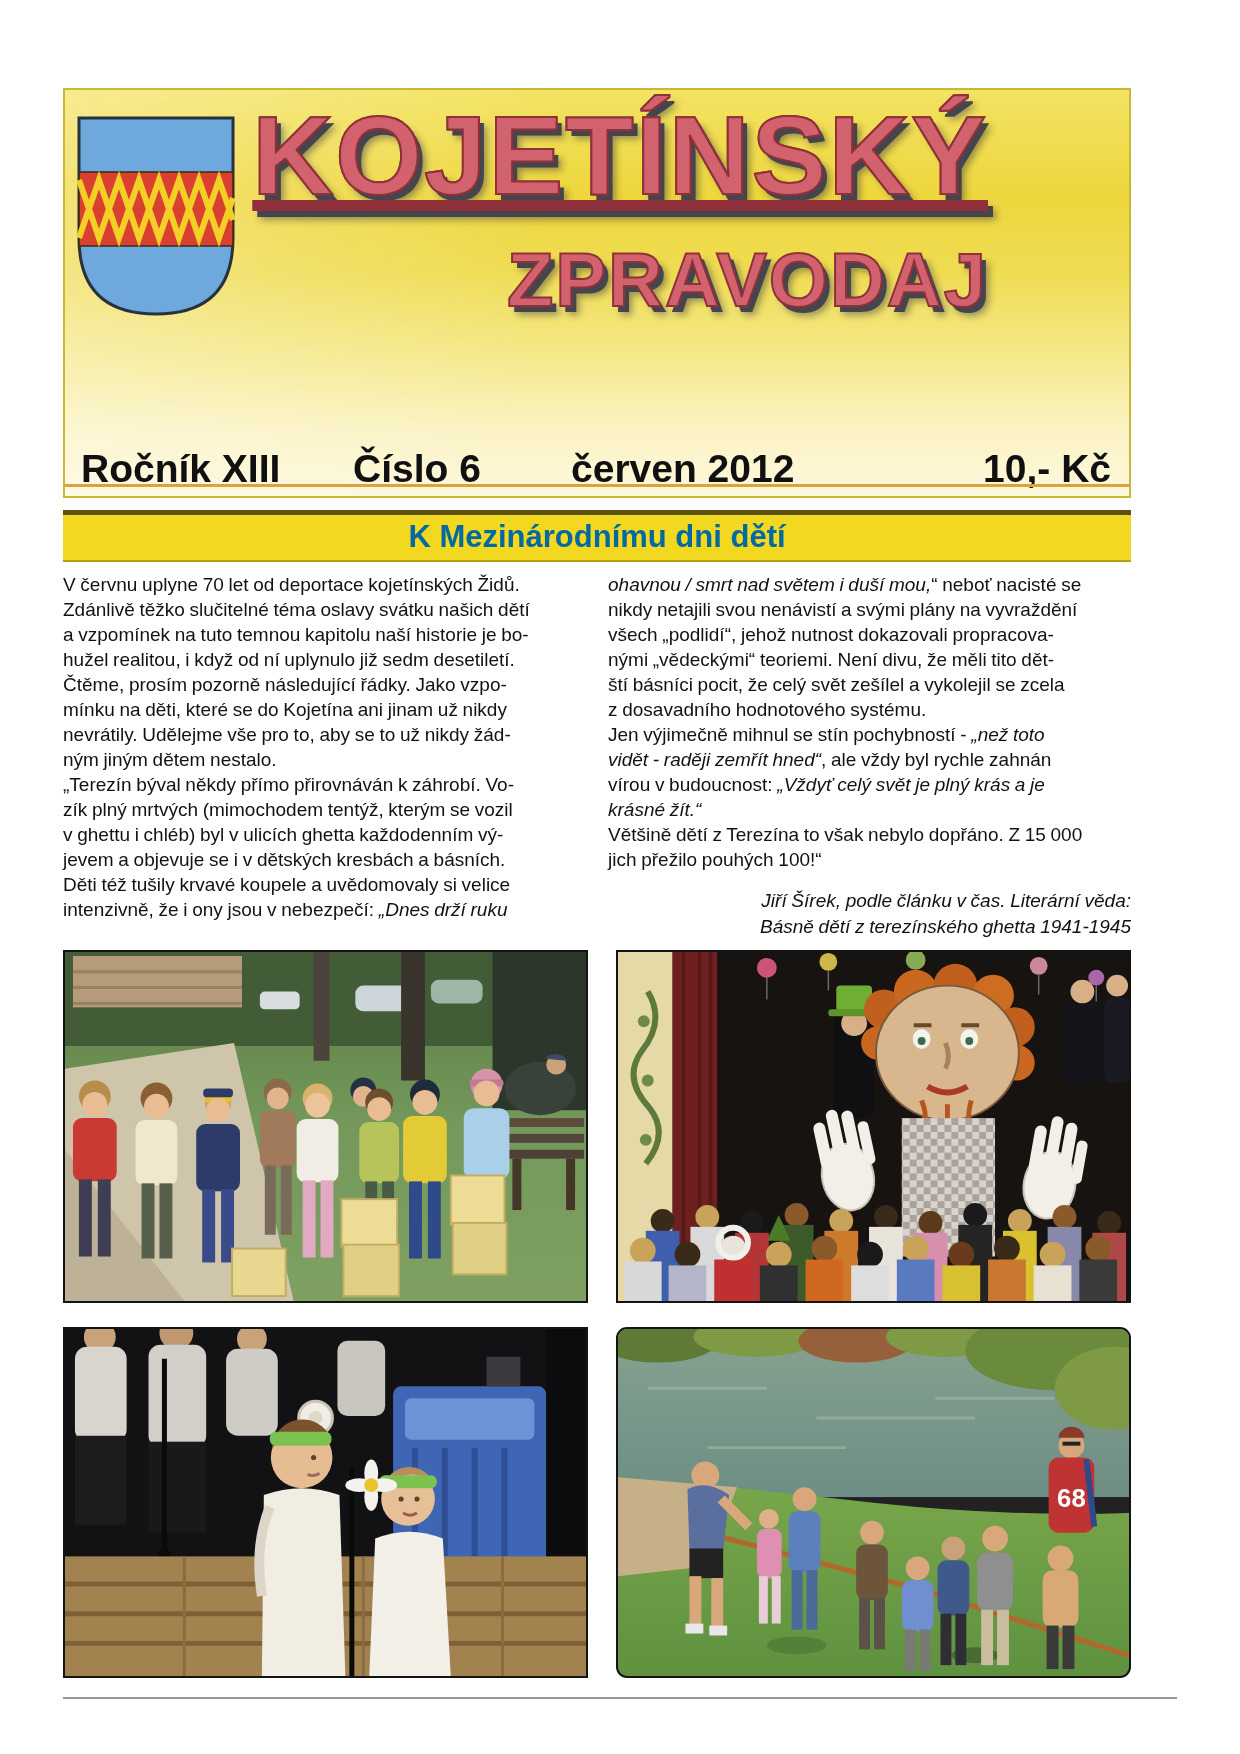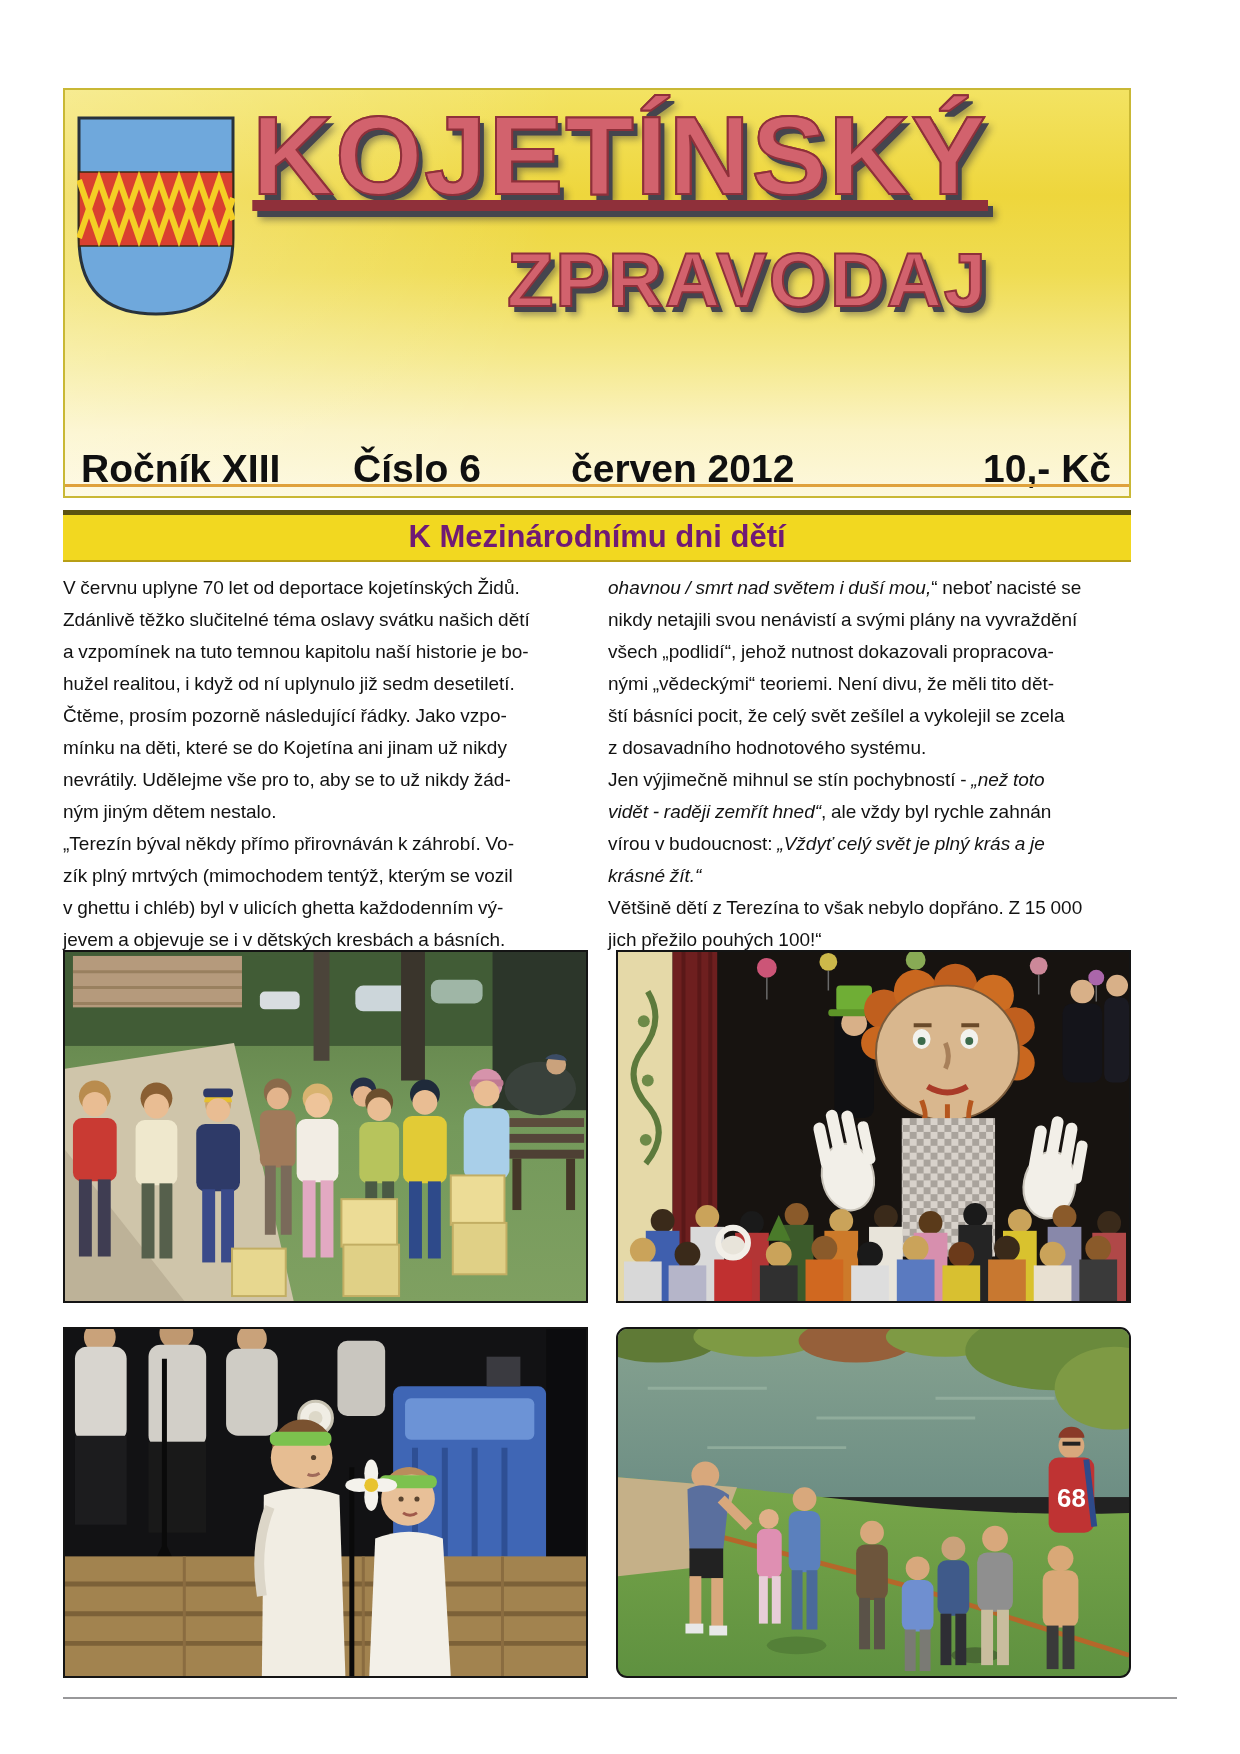--- a/index.html
+++ b/index.html
@@ -22,24 +22,24 @@
   .issue-row span{position:absolute;top:357px;font-size:39px;font-weight:700;color:#101010;white-space:nowrap;}
   .vol{left:16px;}
   .num{left:288px;}
   .date{left:506px;}
   .price{right:18px;text-align:right;}
   .rule{position:absolute;left:0;right:0;bottom:9px;height:3px;background:#dfa13c;}
 
   
   .section-bar{position:absolute;left:63px;top:510px;width:1068px;height:52px;
     background:#f2d820;border-top:5px solid #5c5210;border-bottom:2px solid #b89f15;
-    text-align:center;font-weight:700;font-size:31px;line-height:44px;color:#701a75;}
+    text-align:center;font-weight:700;font-size:31px;line-height:44px;color:#0369a1;}
 
   
-  .col{position:absolute;top:572px;font-size:19px;line-height:32px;word-spacing:-0.6px;}
+  .col{position:absolute;top:572px;font-size:19px;line-height:25px;word-spacing:-0.6px;}
   .col-left{left:63px;width:523px;}
   .col-right{left:600px;width:518px;margin-left:8px;}
   .para{margin:0;white-space:pre-line;}
   .it{font-style:italic;}
   .byline{position:absolute;left:613px;top:888px;width:518px;font-size:19px;line-height:26.4px;
     font-style:italic;text-align:right;word-spacing:-0.6px;}
 
   
   .photo{position:absolute;border:2px solid #141414;overflow:hidden;background:#222;}
   .photo svg{display:block;width:100%;height:100%;}
@@ -100,20 +100,24 @@
 nými „vědeckými“ teoriemi. Není divu, že měli tito dět-
 ští básníci pocit, že celý svět zešílel a vykolejil se zcela
 z dosavadního hodnotového systému.</span></p>
       <p class="para"><span>Jen výjimečně mihnul se stín pochybností - </span><span class="it">„než toto
 vidět - raději zemřít hned“</span><span>, ale vždy byl rychle zahnán
 vírou v budoucnost: </span><span class="it">„Vždyť celý svět je plný krás a je
 krásné žít.“</span></p>
       <p class="para"><span>Většině dětí z Terezína to však nebylo dopřáno. Z 15 000
 jich přežilo pouhých 100!“</span></p>
     </div>
+  <div class="byline">
+    <div>Jiří Šírek, podle článku v čas. Literární věda:</div>
+    <div>Básně dětí z terezínského ghetta 1941-1945</div>
+  </div>
 
   <div class="photo" id="photo1" aria-label="Skupina dětí seřazená venku v parku, v popředí žluté molitanové kostky">
     <svg viewBox="0 0 524 353" preserveAspectRatio="none">
       <defs>
         <linearGradient id="p1g" x1="0" y1="0" x2="0" y2="1">
           <stop offset="0" stop-color="#5c7a45"></stop>
             <stop offset=".5" stop-color="#74995b"></stop>
             <stop offset="1" stop-color="#7fa061"></stop>
         </linearGradient>
       </defs>

